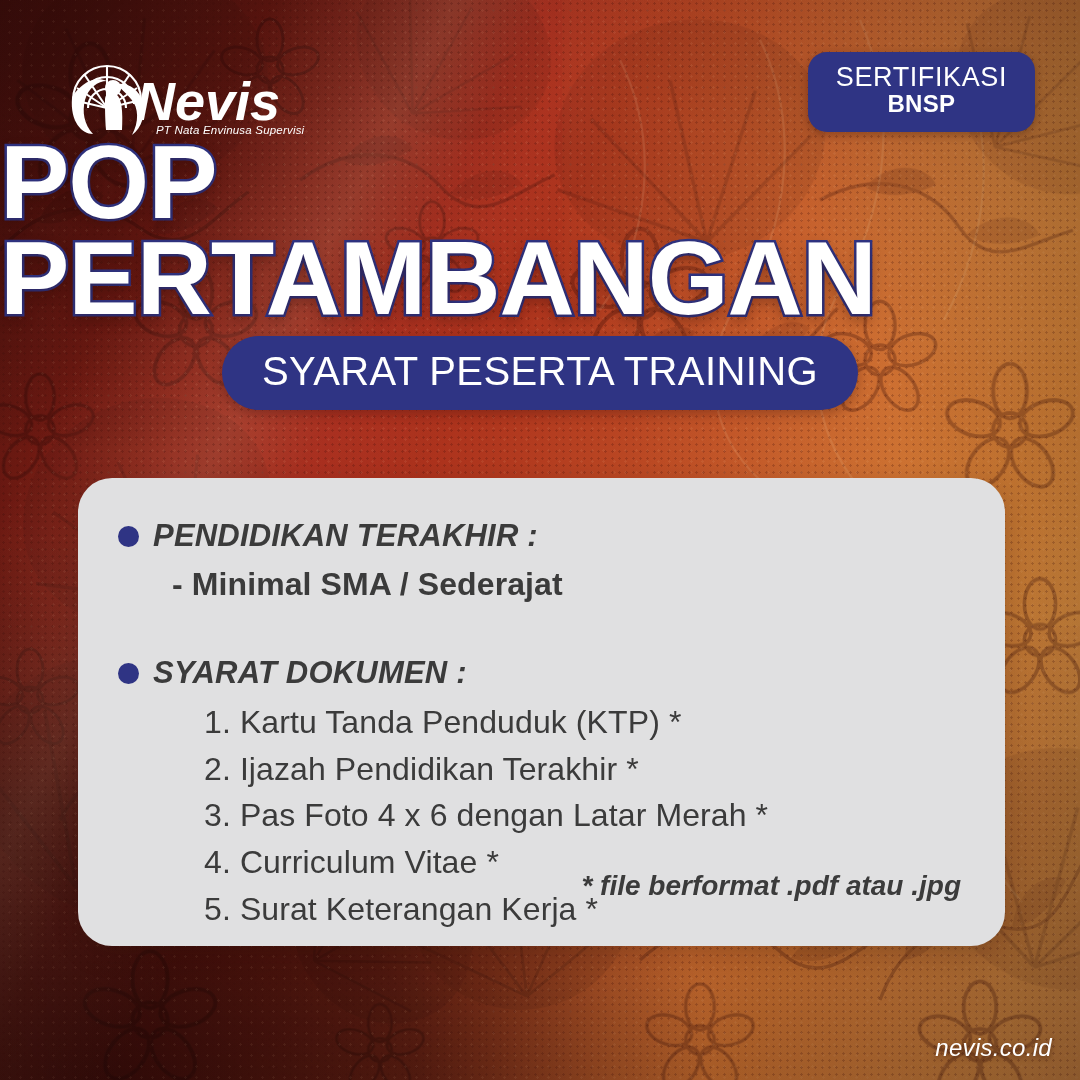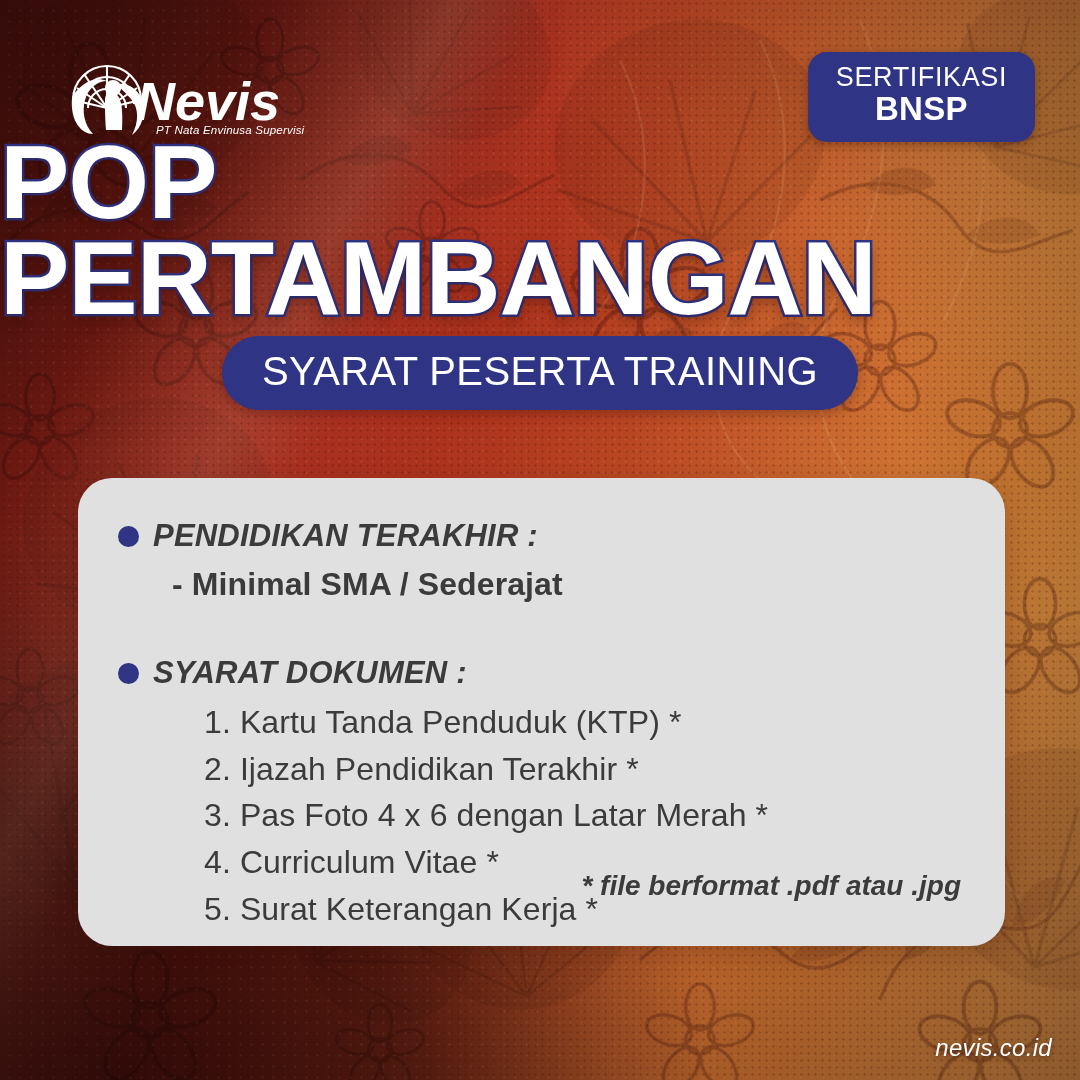--- a/index.html
+++ b/index.html
@@ -77,21 +77,21 @@
   .logo svg{display:block;}
 
   
   .badge{
     position:absolute;right:45px;top:52px;
     background:#2f3484;border-radius:19px;
     padding:11px 28px 14px;text-align:center;color:#fff;
     box-shadow:0 3px 10px rgba(30,5,4,.30);
   }
   .badge .l1{font-size:27px;letter-spacing:.6px;line-height:1.05;font-weight:400;}
-  .badge .l2{font-size:33px;font-weight:700;letter-spacing:.3px;line-height:1.1;}
+  .badge .l2{font-size:24px;font-weight:700;letter-spacing:.3px;line-height:1.1;}
 
   
   .headline{
     position:absolute;left:0;right:0;top:133px;text-align:left;
     color:#ffffff;font-weight:700;font-style:normal;
     letter-spacing:-1px;line-height:.96;
     -webkit-text-stroke:5px #2f3484;
     paint-order:stroke fill;
     text-shadow:0 6px 14px rgba(40,8,6,.35);
   }

